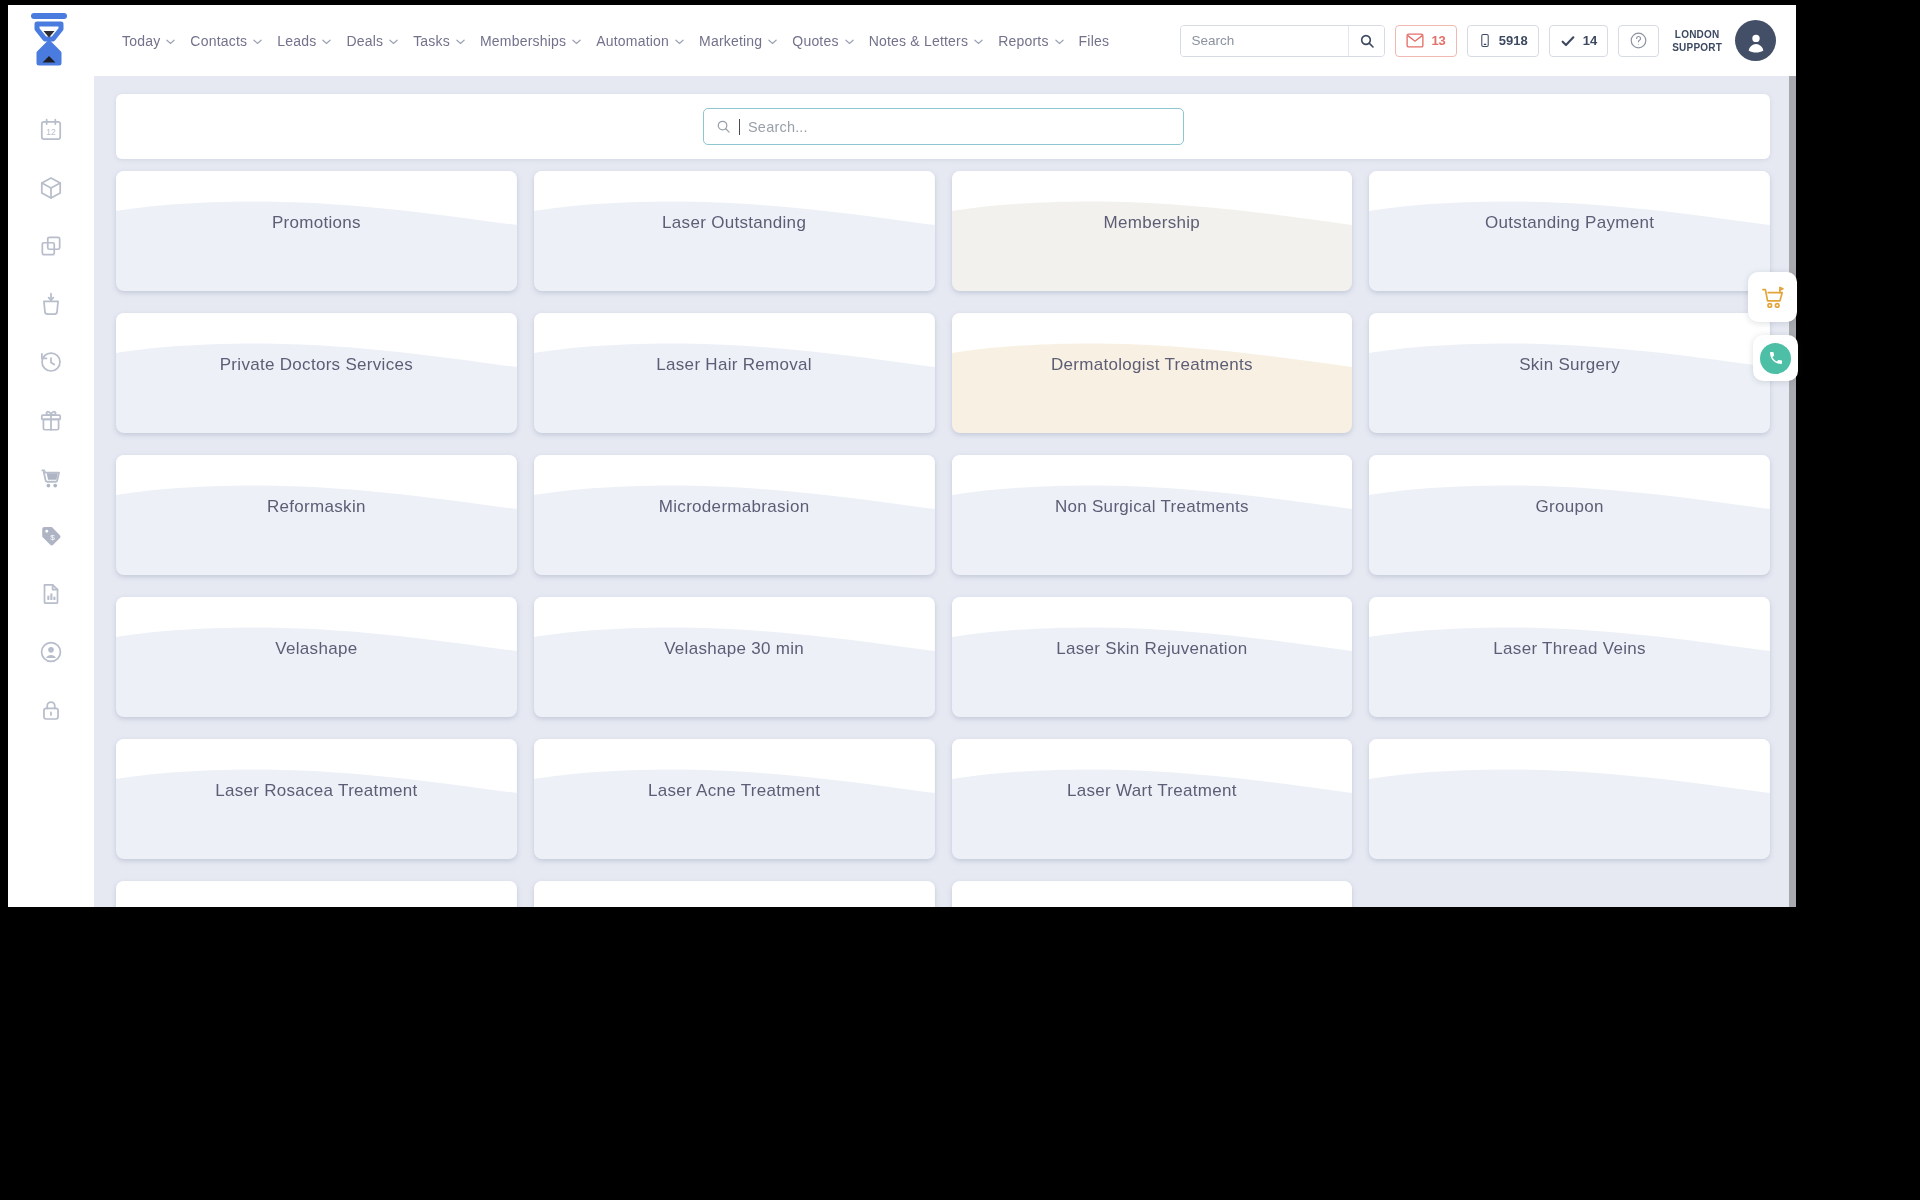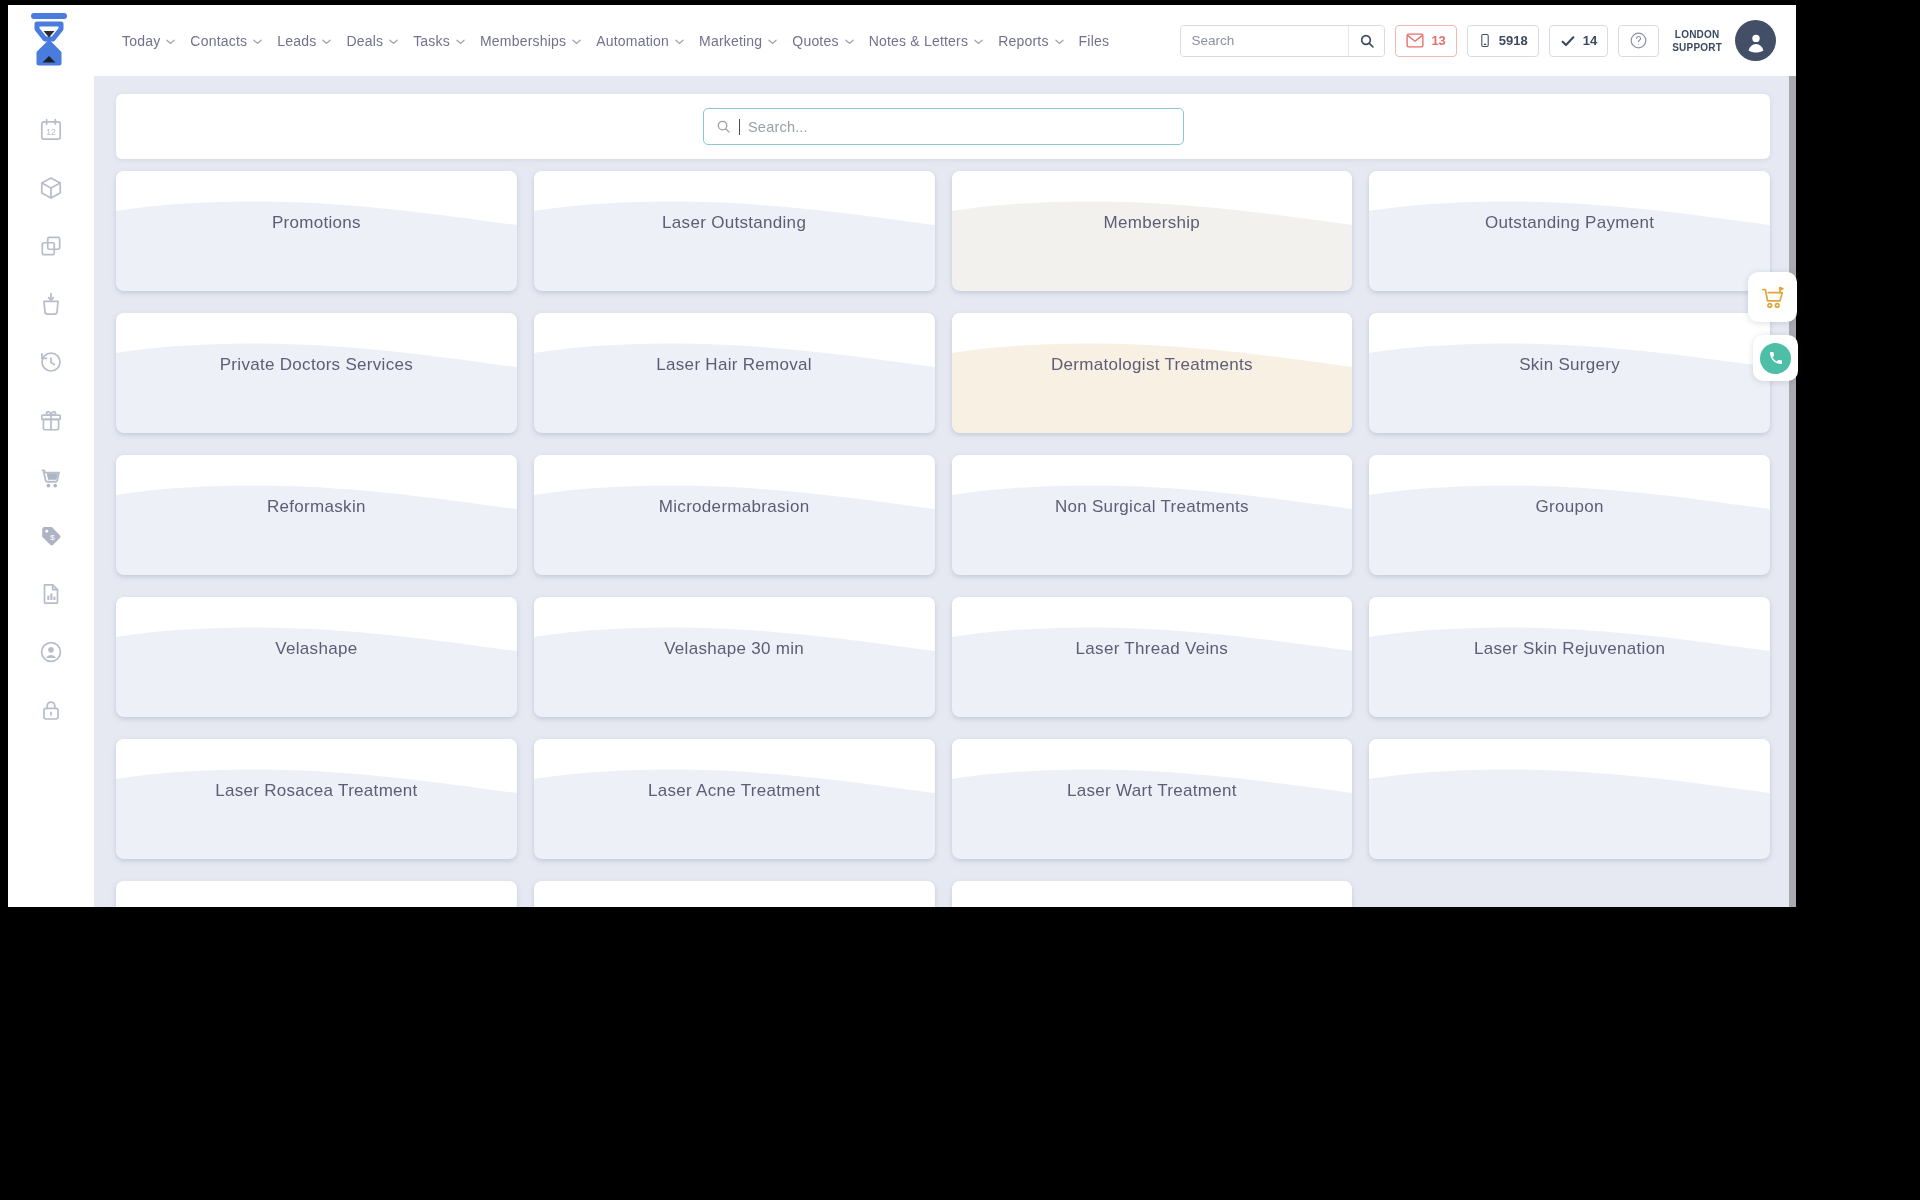--- a/index.html
+++ b/index.html
@@ -433,28 +433,28 @@
     <svg class="wave" viewBox="0 0 400 120" preserveAspectRatio="none" xmlns="http://www.w3.org/2000/svg">
       <path fill="#ffffff" d="M0 0 H400 V54 C330 45 250 32 150 30.5 C85 29.8 32 34.5 0 40 Z"></path>
     </svg>
     <span class="card-label">Velashape 30 min</span>
   </div>
 
   <div class="card" style="background: rgb(237, 241, 247);">
     <svg class="wave" viewBox="0 0 400 120" preserveAspectRatio="none" xmlns="http://www.w3.org/2000/svg">
       <path fill="#ffffff" d="M0 0 H400 V54 C330 45 250 32 150 30.5 C85 29.8 32 34.5 0 40 Z"></path>
     </svg>
+    <span class="card-label">Laser Skin Rejuvenation</span>
+  </div>
+
+  <div class="card" style="background: rgb(237, 241, 247);">
+    <svg class="wave" viewBox="0 0 400 120" preserveAspectRatio="none" xmlns="http://www.w3.org/2000/svg">
+      <path fill="#ffffff" d="M0 0 H400 V54 C330 45 250 32 150 30.5 C85 29.8 32 34.5 0 40 Z"></path>
+    </svg>
     <span class="card-label">Laser Thread Veins</span>
-  </div>
-
-  <div class="card" style="background: rgb(237, 241, 247);">
-    <svg class="wave" viewBox="0 0 400 120" preserveAspectRatio="none" xmlns="http://www.w3.org/2000/svg">
-      <path fill="#ffffff" d="M0 0 H400 V54 C330 45 250 32 150 30.5 C85 29.8 32 34.5 0 40 Z"></path>
-    </svg>
-    <span class="card-label">Laser Skin Rejuvenation</span>
   </div>
 
   <div class="card" style="background: rgb(237, 241, 247);">
     <svg class="wave" viewBox="0 0 400 120" preserveAspectRatio="none" xmlns="http://www.w3.org/2000/svg">
       <path fill="#ffffff" d="M0 0 H400 V54 C330 45 250 32 150 30.5 C85 29.8 32 34.5 0 40 Z"></path>
     </svg>
     <span class="card-label">Laser Rosacea Treatment</span>
   </div>
 
   <div class="card" style="background: rgb(237, 241, 247);">

